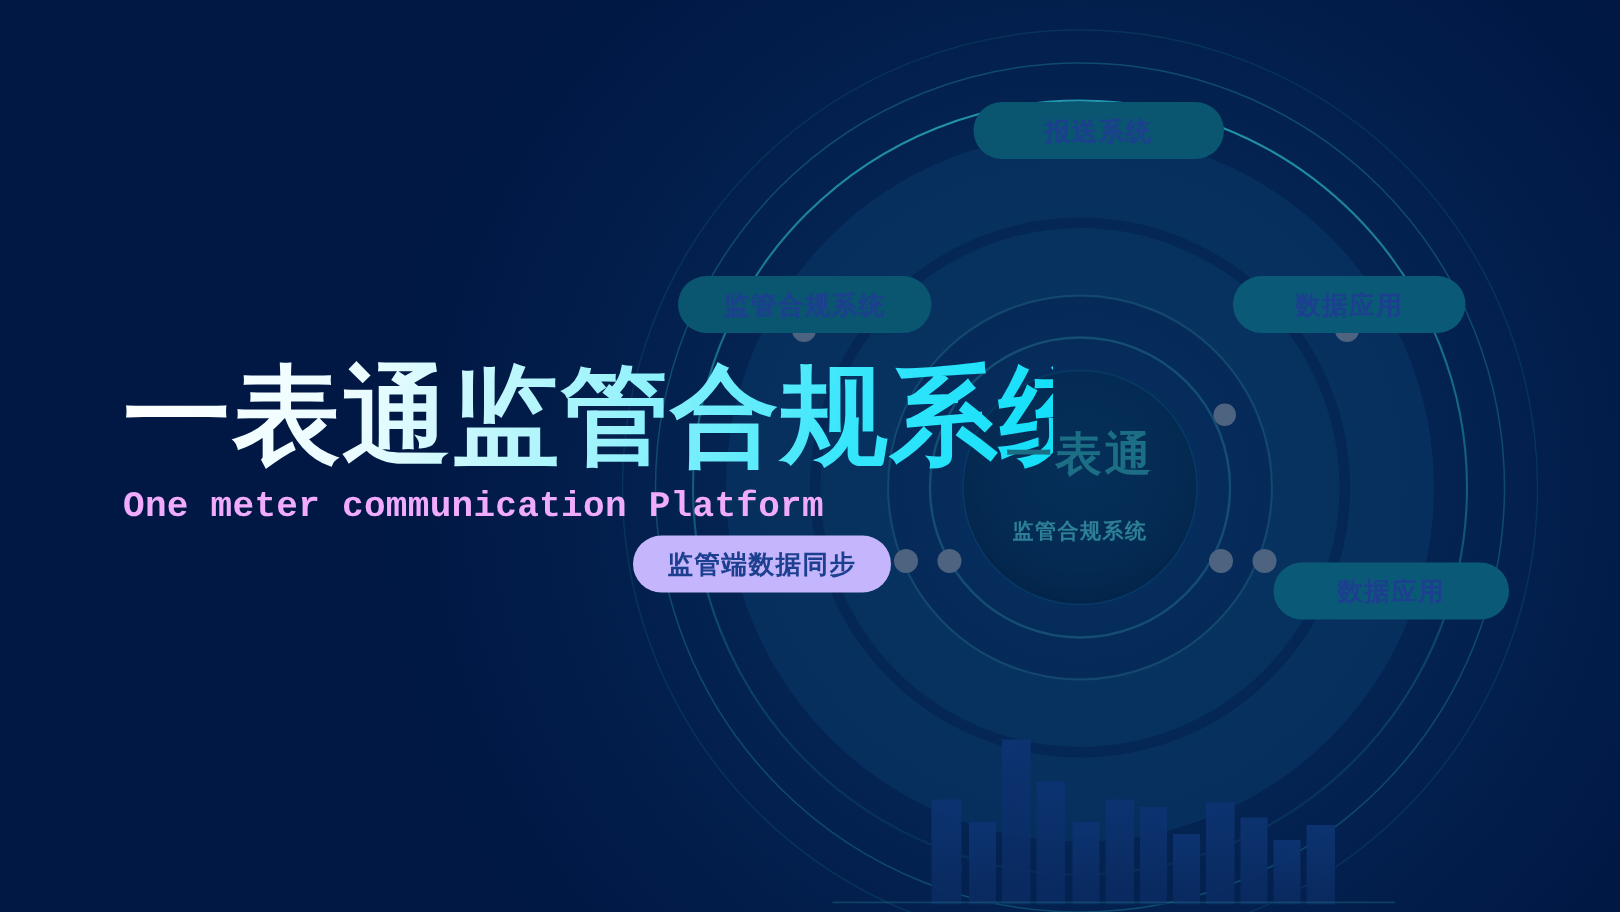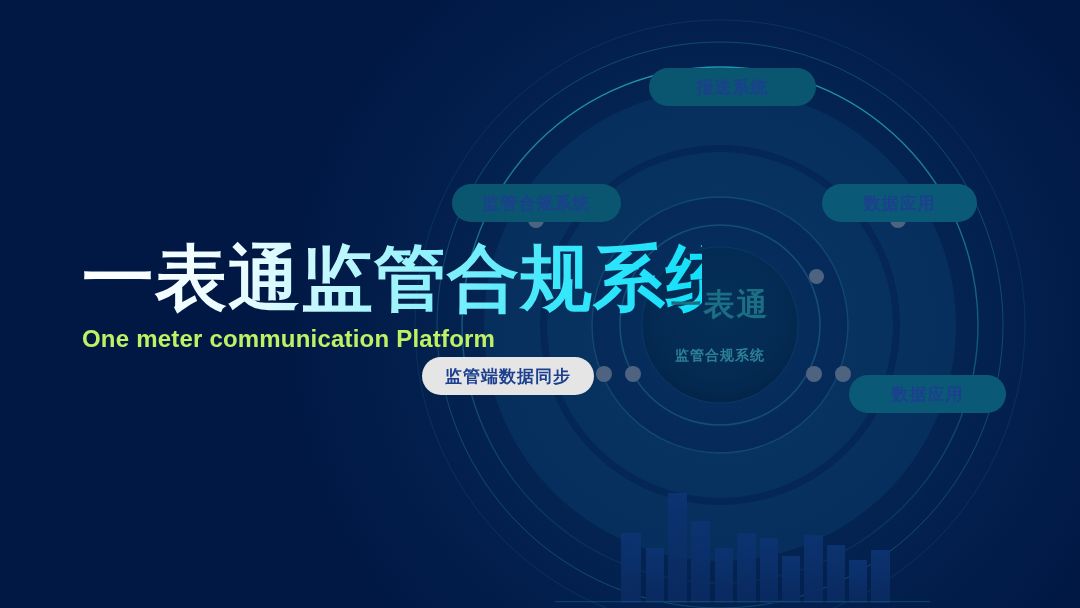--- a/index.html
+++ b/index.html
@@ -50,24 +50,24 @@
     background-clip:text;
     color:transparent;
     -webkit-text-fill-color:transparent;
     white-space:nowrap;
     font-family:Liberation Sans, sans-serif;
   }
   .title-sub {
     margin-top:7px;
     font-size:24px;
     font-weight:bold;
-    color:#bef264;
+    color:#f0abfc;
     letter-spacing:0.2px;
     white-space:nowrap;
-    font-family:Liberation Sans, sans-serif;
+    font-family:Liberation Mono, monospace;
   }
 
   
   .hub {
     position:absolute;
     left:720px; top:325px;
     transform:translate(-50%,-50%);
     width:150px;
     text-align:center;
     pointer-events:none;
@@ -103,21 +103,21 @@
     align-items:center;
     justify-content:center;
     letter-spacing:1px;
     white-space:nowrap;
     font-family:"DejaVu Sans","Liberation Sans",sans-serif;
     cursor:pointer;
   }
   .pill.p-baosong   { left:649px; top:68px;  width:167px; }
   .pill.p-zhiliang  { left:452px; top:184px; width:169px; }
   .pill.p-kexin     { left:822px; top:184px; width:155px; background:#0a5a77; }
-  .pill.p-jianguan  { left:422px; top:357px; width:172px; background:#e5e5e5; }
+  .pill.p-jianguan  { left:422px; top:357px; width:172px; background:#c4b5fd; }
   .pill.p-shuju     { left:849px; top:357px; width:157px; background:#0a5a77;margin-top:18px; }
 
   
   .dot {
     position:absolute;
     border-radius:50%;
     background:#4e6380;
   }
 </style>
 </head>

